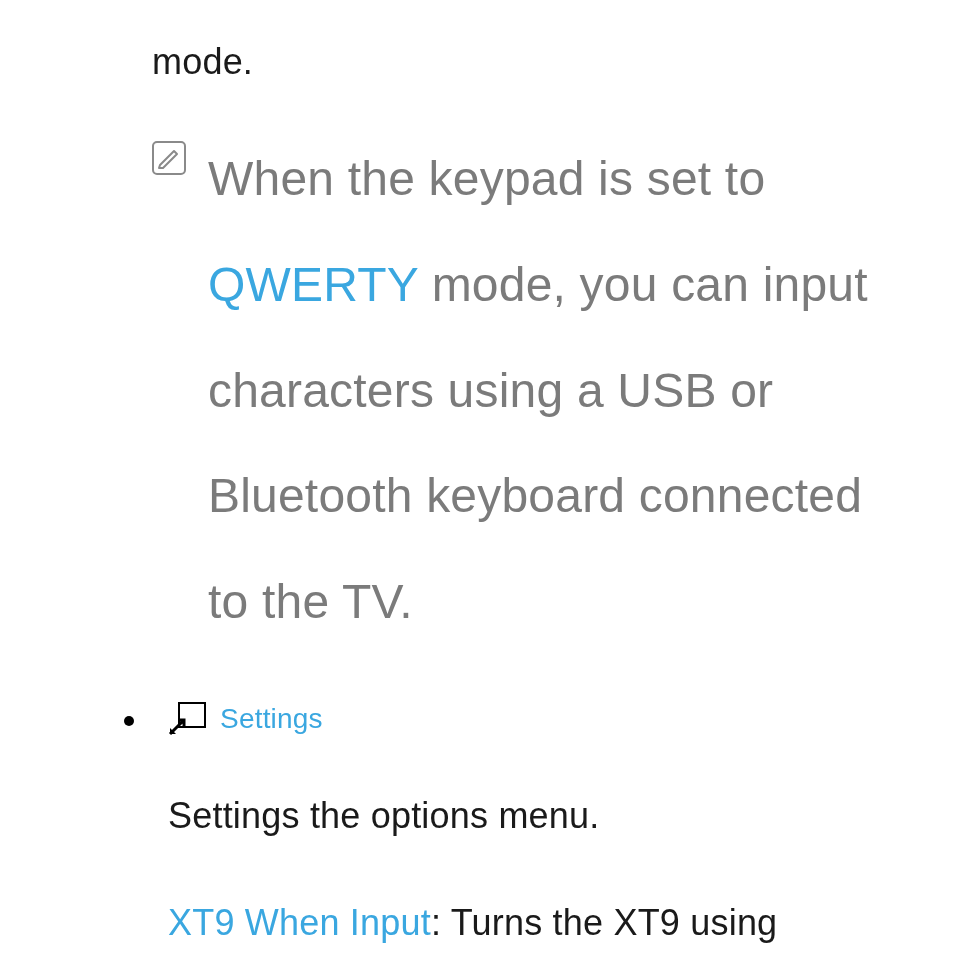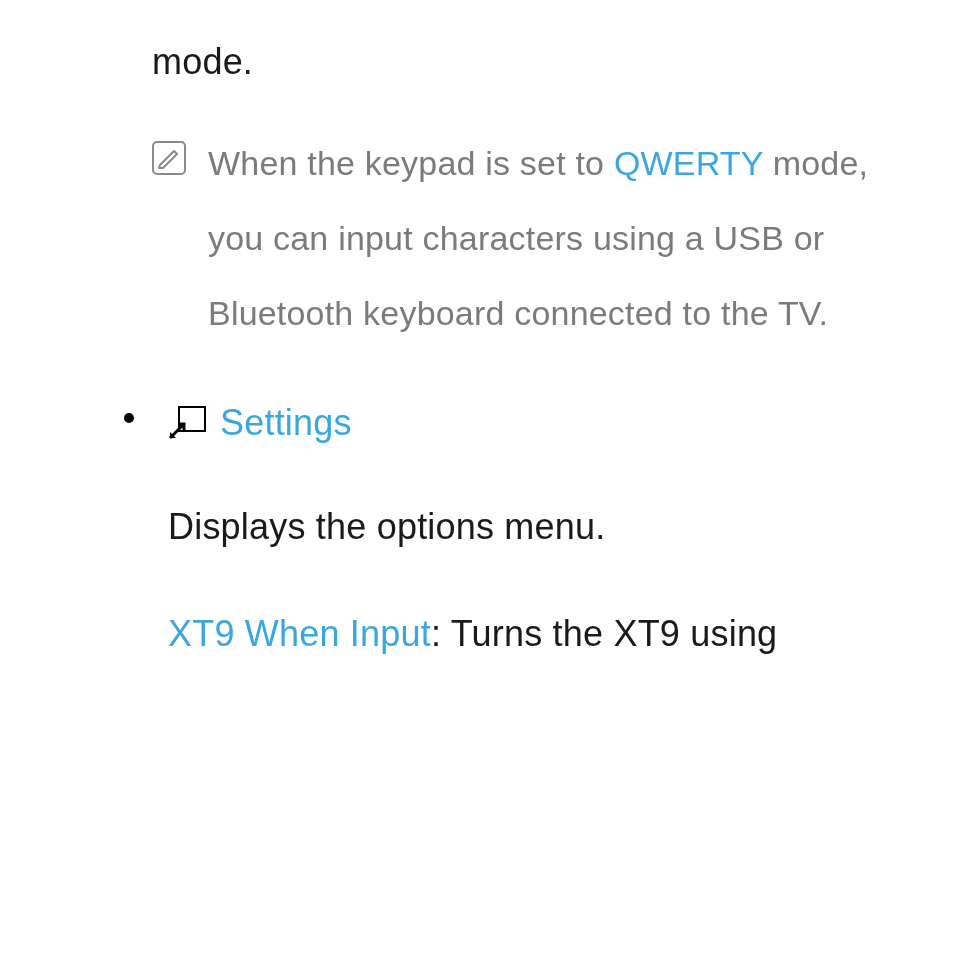--- a/index.html
+++ b/index.html
@@ -19,39 +19,39 @@
   .note-icon {
     width: 34px; height: 34px;
     border: 2px solid #8a8a8a;
     border-radius: 5px;
     flex: 0 0 34px;
     margin-top: 15px;
     margin-right: 22px;
     position: relative;
   }
   .note-icon svg { position: absolute; top: 3px; left: 3px; }
-  .note-text { color: #7b7b7b; font-size: 34px; line-height: 2.2; max-width: 690px; }
+  .note-text { color: #7b7b7b; font-size: 48px; line-height: 2.2; max-width: 690px; }
   .hl { color: #3aa7e0; }
   .bullet-block { margin-top: 38px; display: flex; align-items: flex-start; }
   .bullet-dot {
     width: 10px; height: 10px; border-radius: 50%; background: #000;
     margin-top: 24px; margin-right: 34px; flex: 0 0 10px;
     margin-left: -28px;
   }
   .bullet-content { }
   .bullet-head { display: flex; align-items: center; gap: 14px; }
   .options-icon { width: 38px; height: 34px; position: relative; flex: 0 0 38px; }
   .options-icon .back {
     position: absolute; right: 0; top: 0;
     width: 28px; height: 26px; border: 2px solid #000;
   }
   .options-icon .arrow {
     position: absolute; left: -2px; bottom: -2px;
   }
-  .settings-label { color: #3aa7e0; font-size: 36px; }
+  .settings-label { color: #3aa7e0; font-size: 28px; }
   .body-text { color: #1a1a1a; font-size: 36px; line-height: 2.2; margin-top: 30px; }
   .body-text.gap { margin-top: 28px; }
 </style>
 </head>
 <body>
 
 <div class="page">
 
   <div class="line-mode">mode.</div>
 
@@ -75,21 +75,21 @@
         <div class="options-icon">
           <div class="back"></div>
           <svg class="arrow" width="24" height="24" viewBox="0 0 24 24">
             <path d="M4 20 L18 6 M12 6 L18 6 L18 12" fill="none" stroke="#000" stroke-width="3" stroke-linecap="butt"></path>
             <path d="M4 20 L10 20 L4 14 Z" fill="#000"></path>
           </svg>
         </div>
         <span class="settings-label">Settings</span>
       </div>
 
-      <div class="body-text">Displays the options menu.</div>
+      <div class="body-text">Settings the options menu.</div>
 
 
       <div class="body-text gap">
         <span class="hl">XT9 When Input</span><span>: Turns the XT9 using</span>
       </div>
     </div>
   </div>
 
 </div>
 

